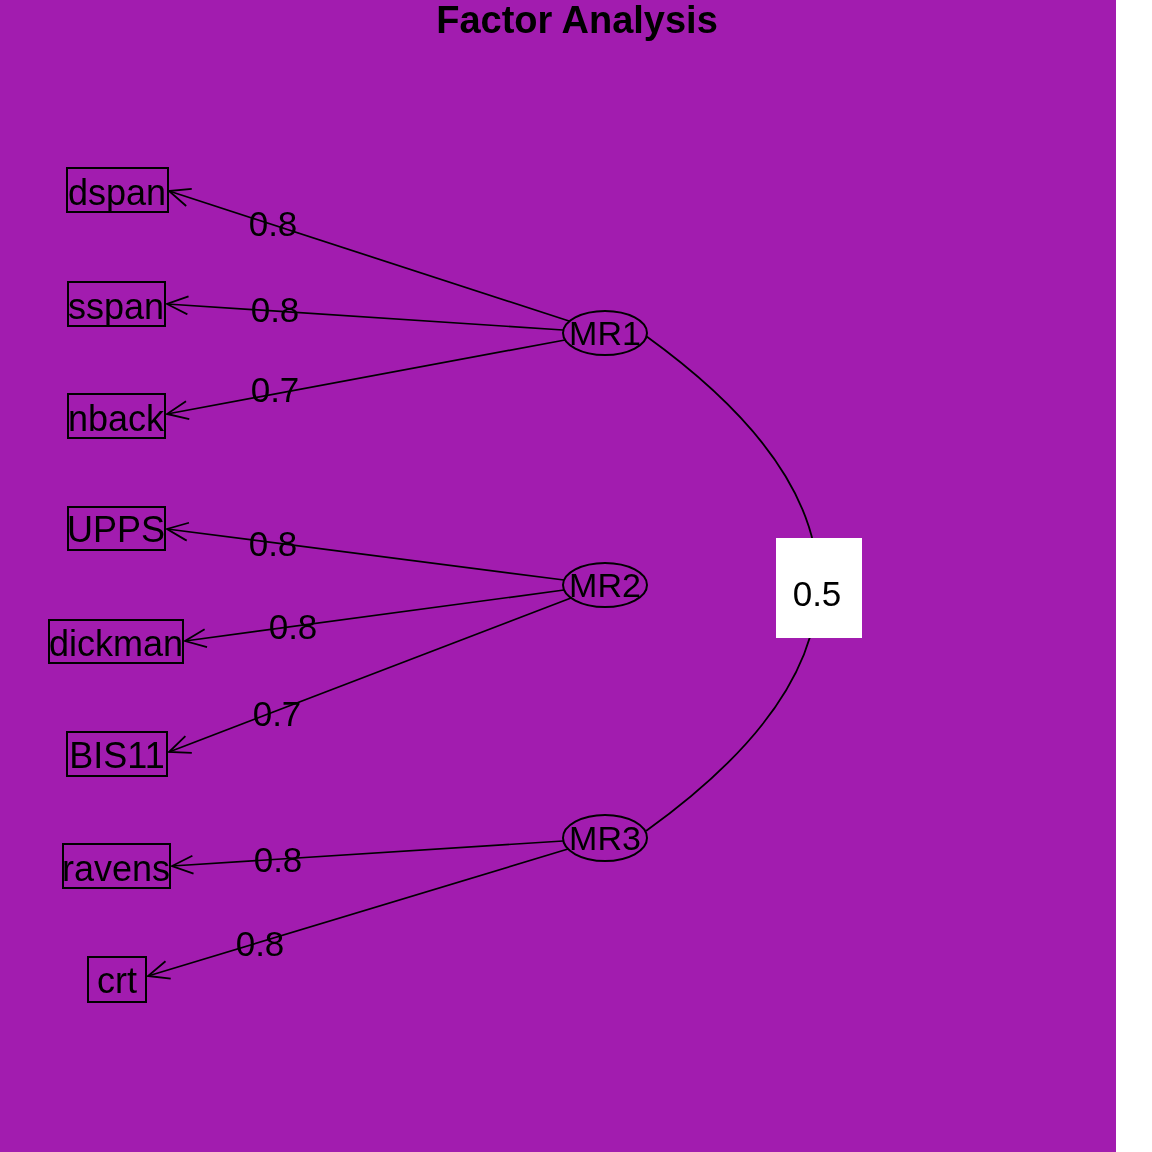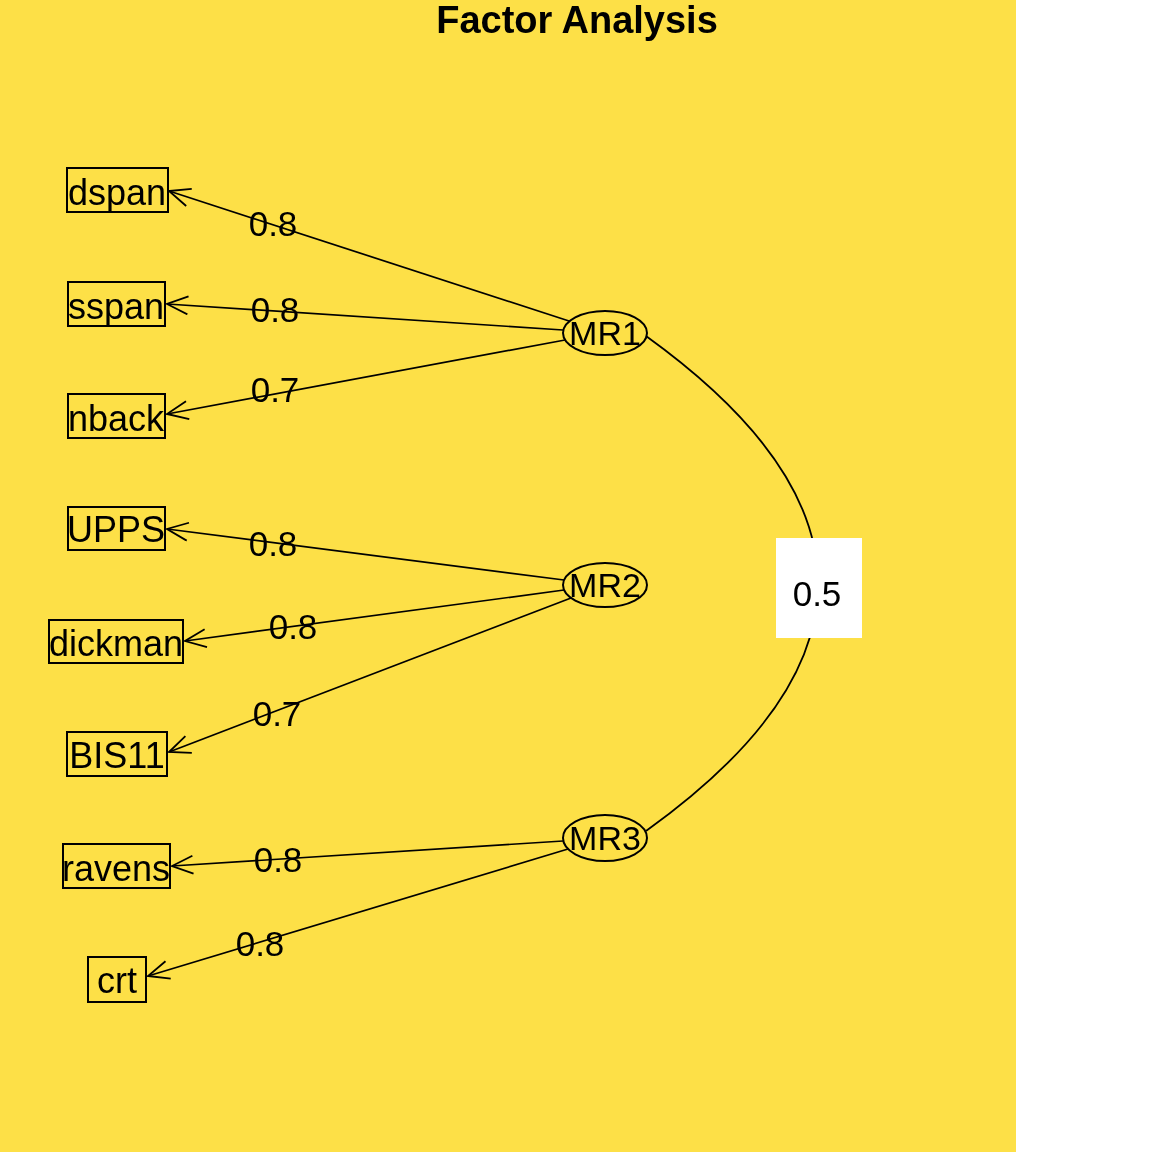--- a/index.html
+++ b/index.html
@@ -3,23 +3,23 @@
 <meta charset="utf-8">
 <style>
   html, body {
     margin: 0;
     padding: 0;
     background: #ffffff;
     font-family: "Liberation Sans", sans-serif;
   }
   .stage {
     position: relative;
-    width: 1016px;
+    width: 1116px;
     height: 1152px;
-    background: #fde047;
+    background: #a21caf;
     overflow: hidden;
   }
   svg { display: block; }
   text {
     font-family: "Liberation Sans", sans-serif;
     fill: #000000;
   }
   .title-text {
     font-size: 38px;
     font-weight: bold;

